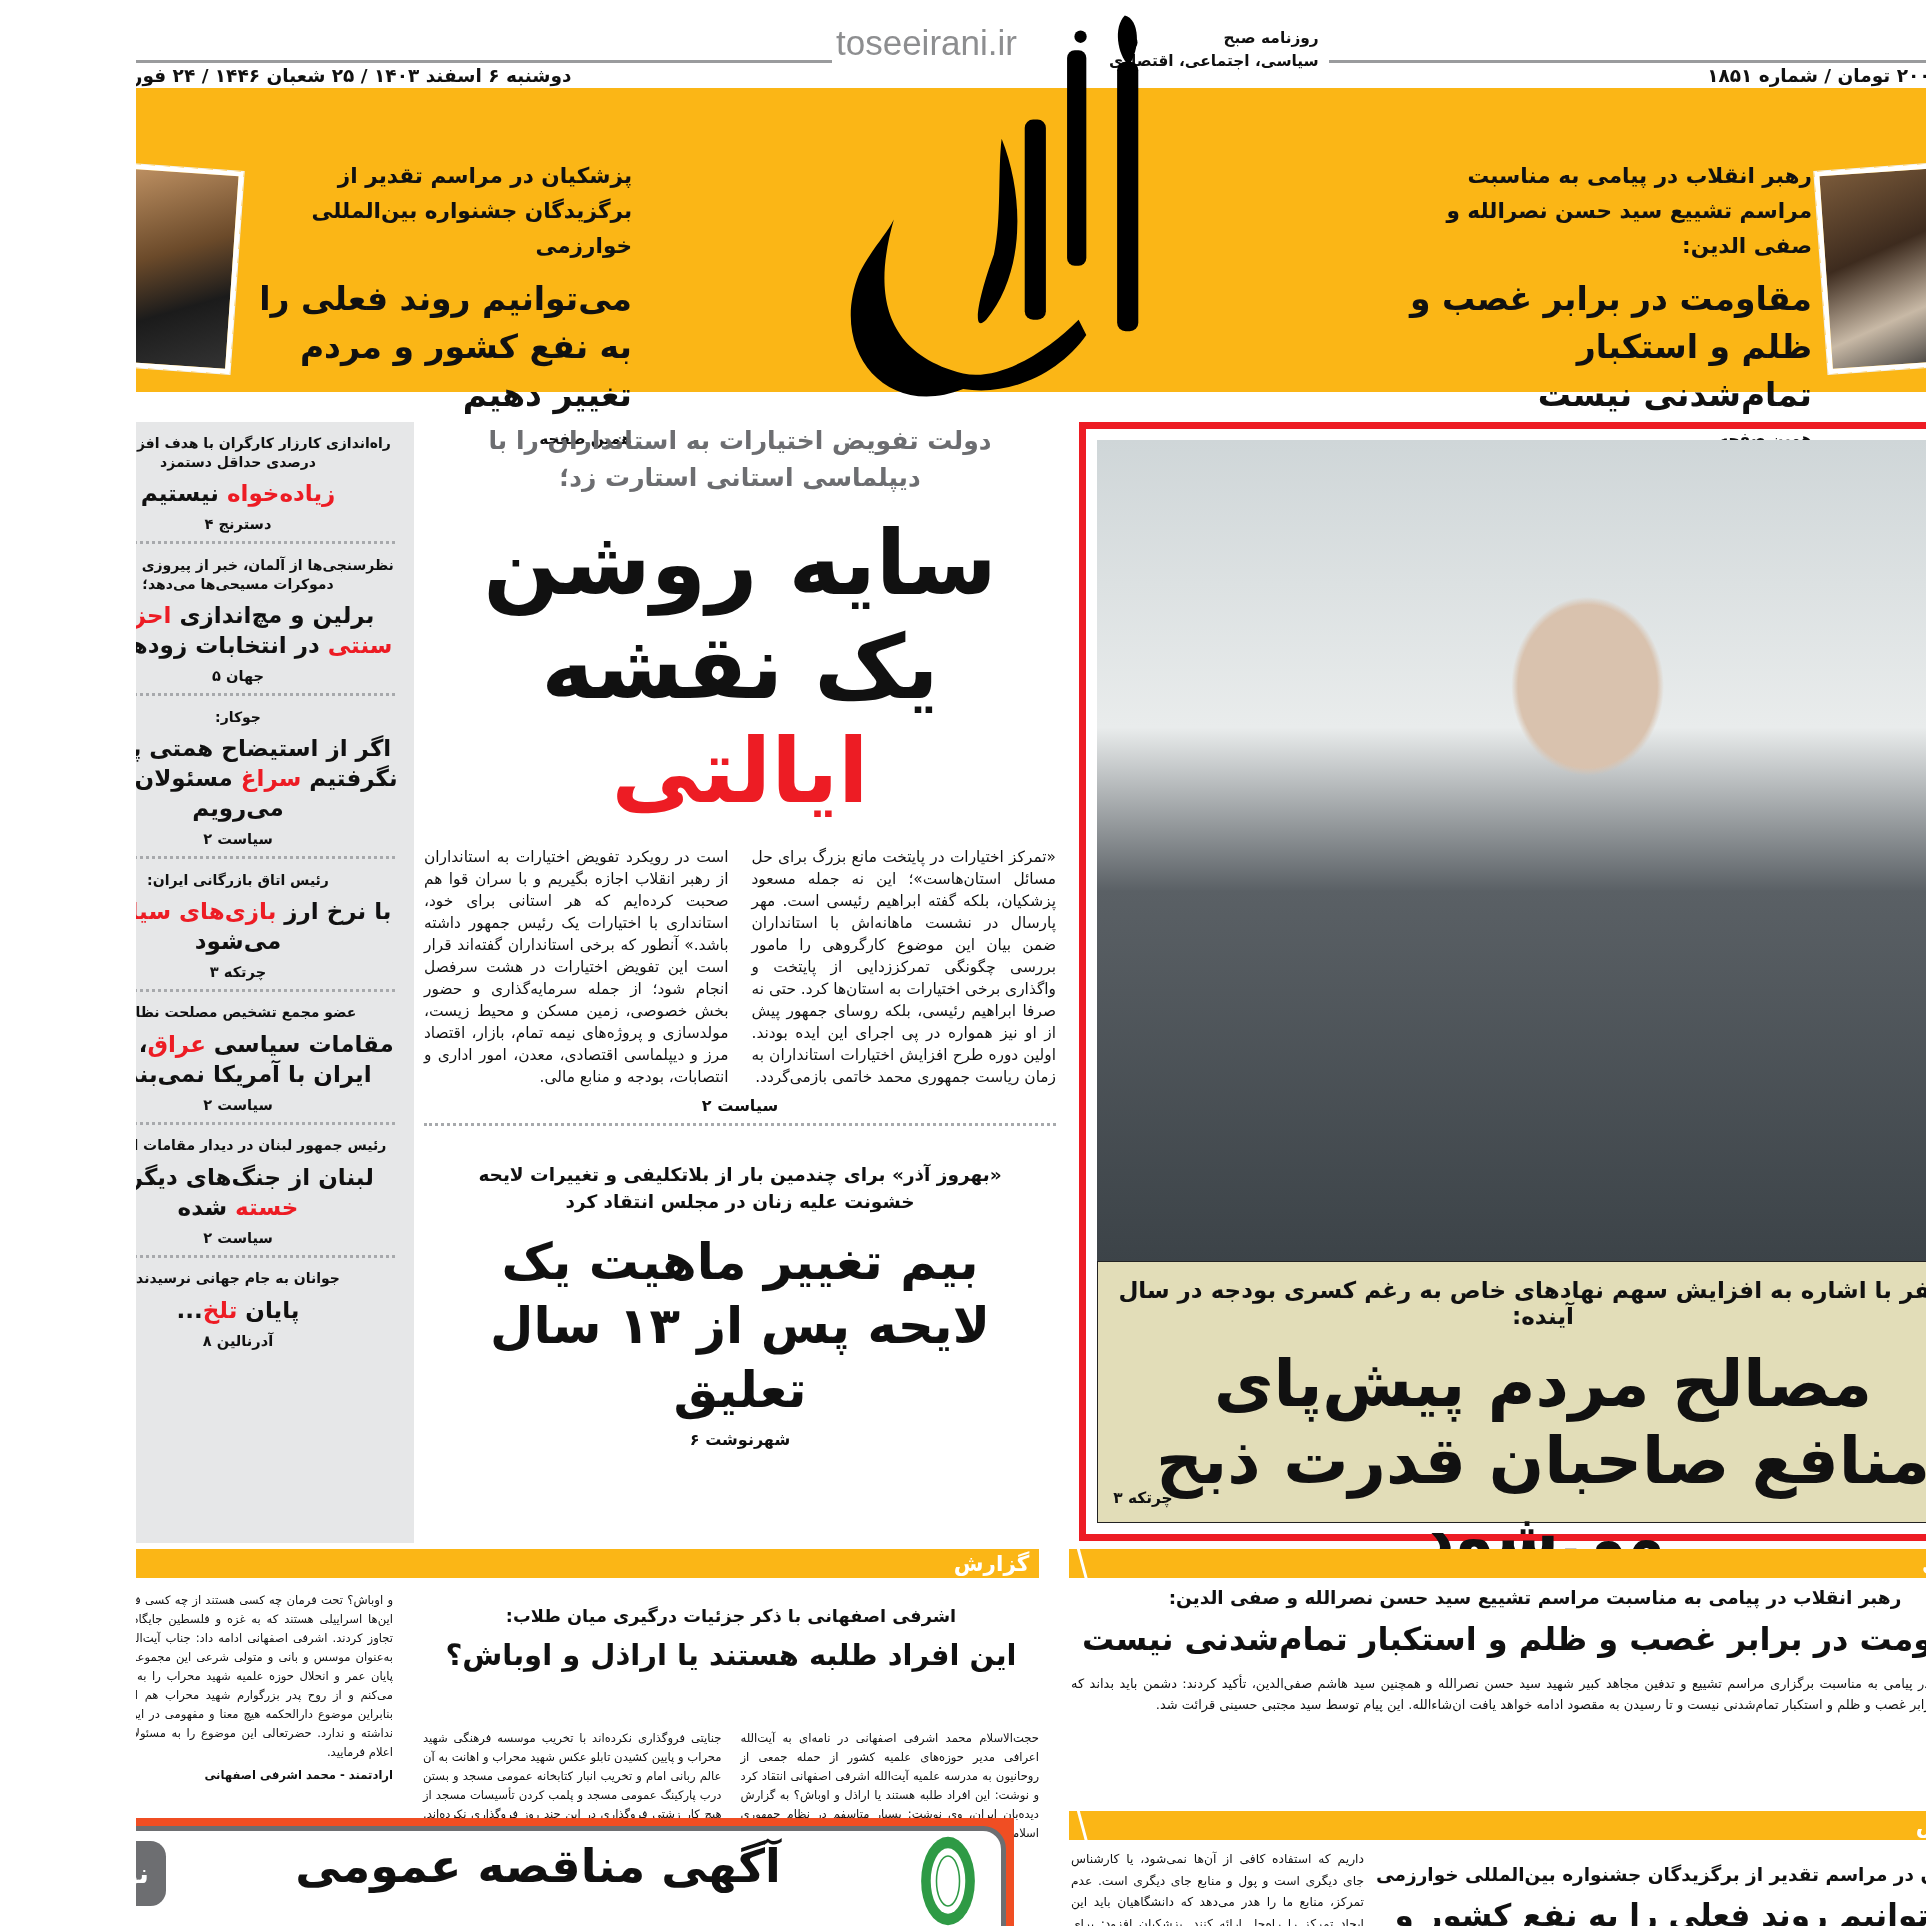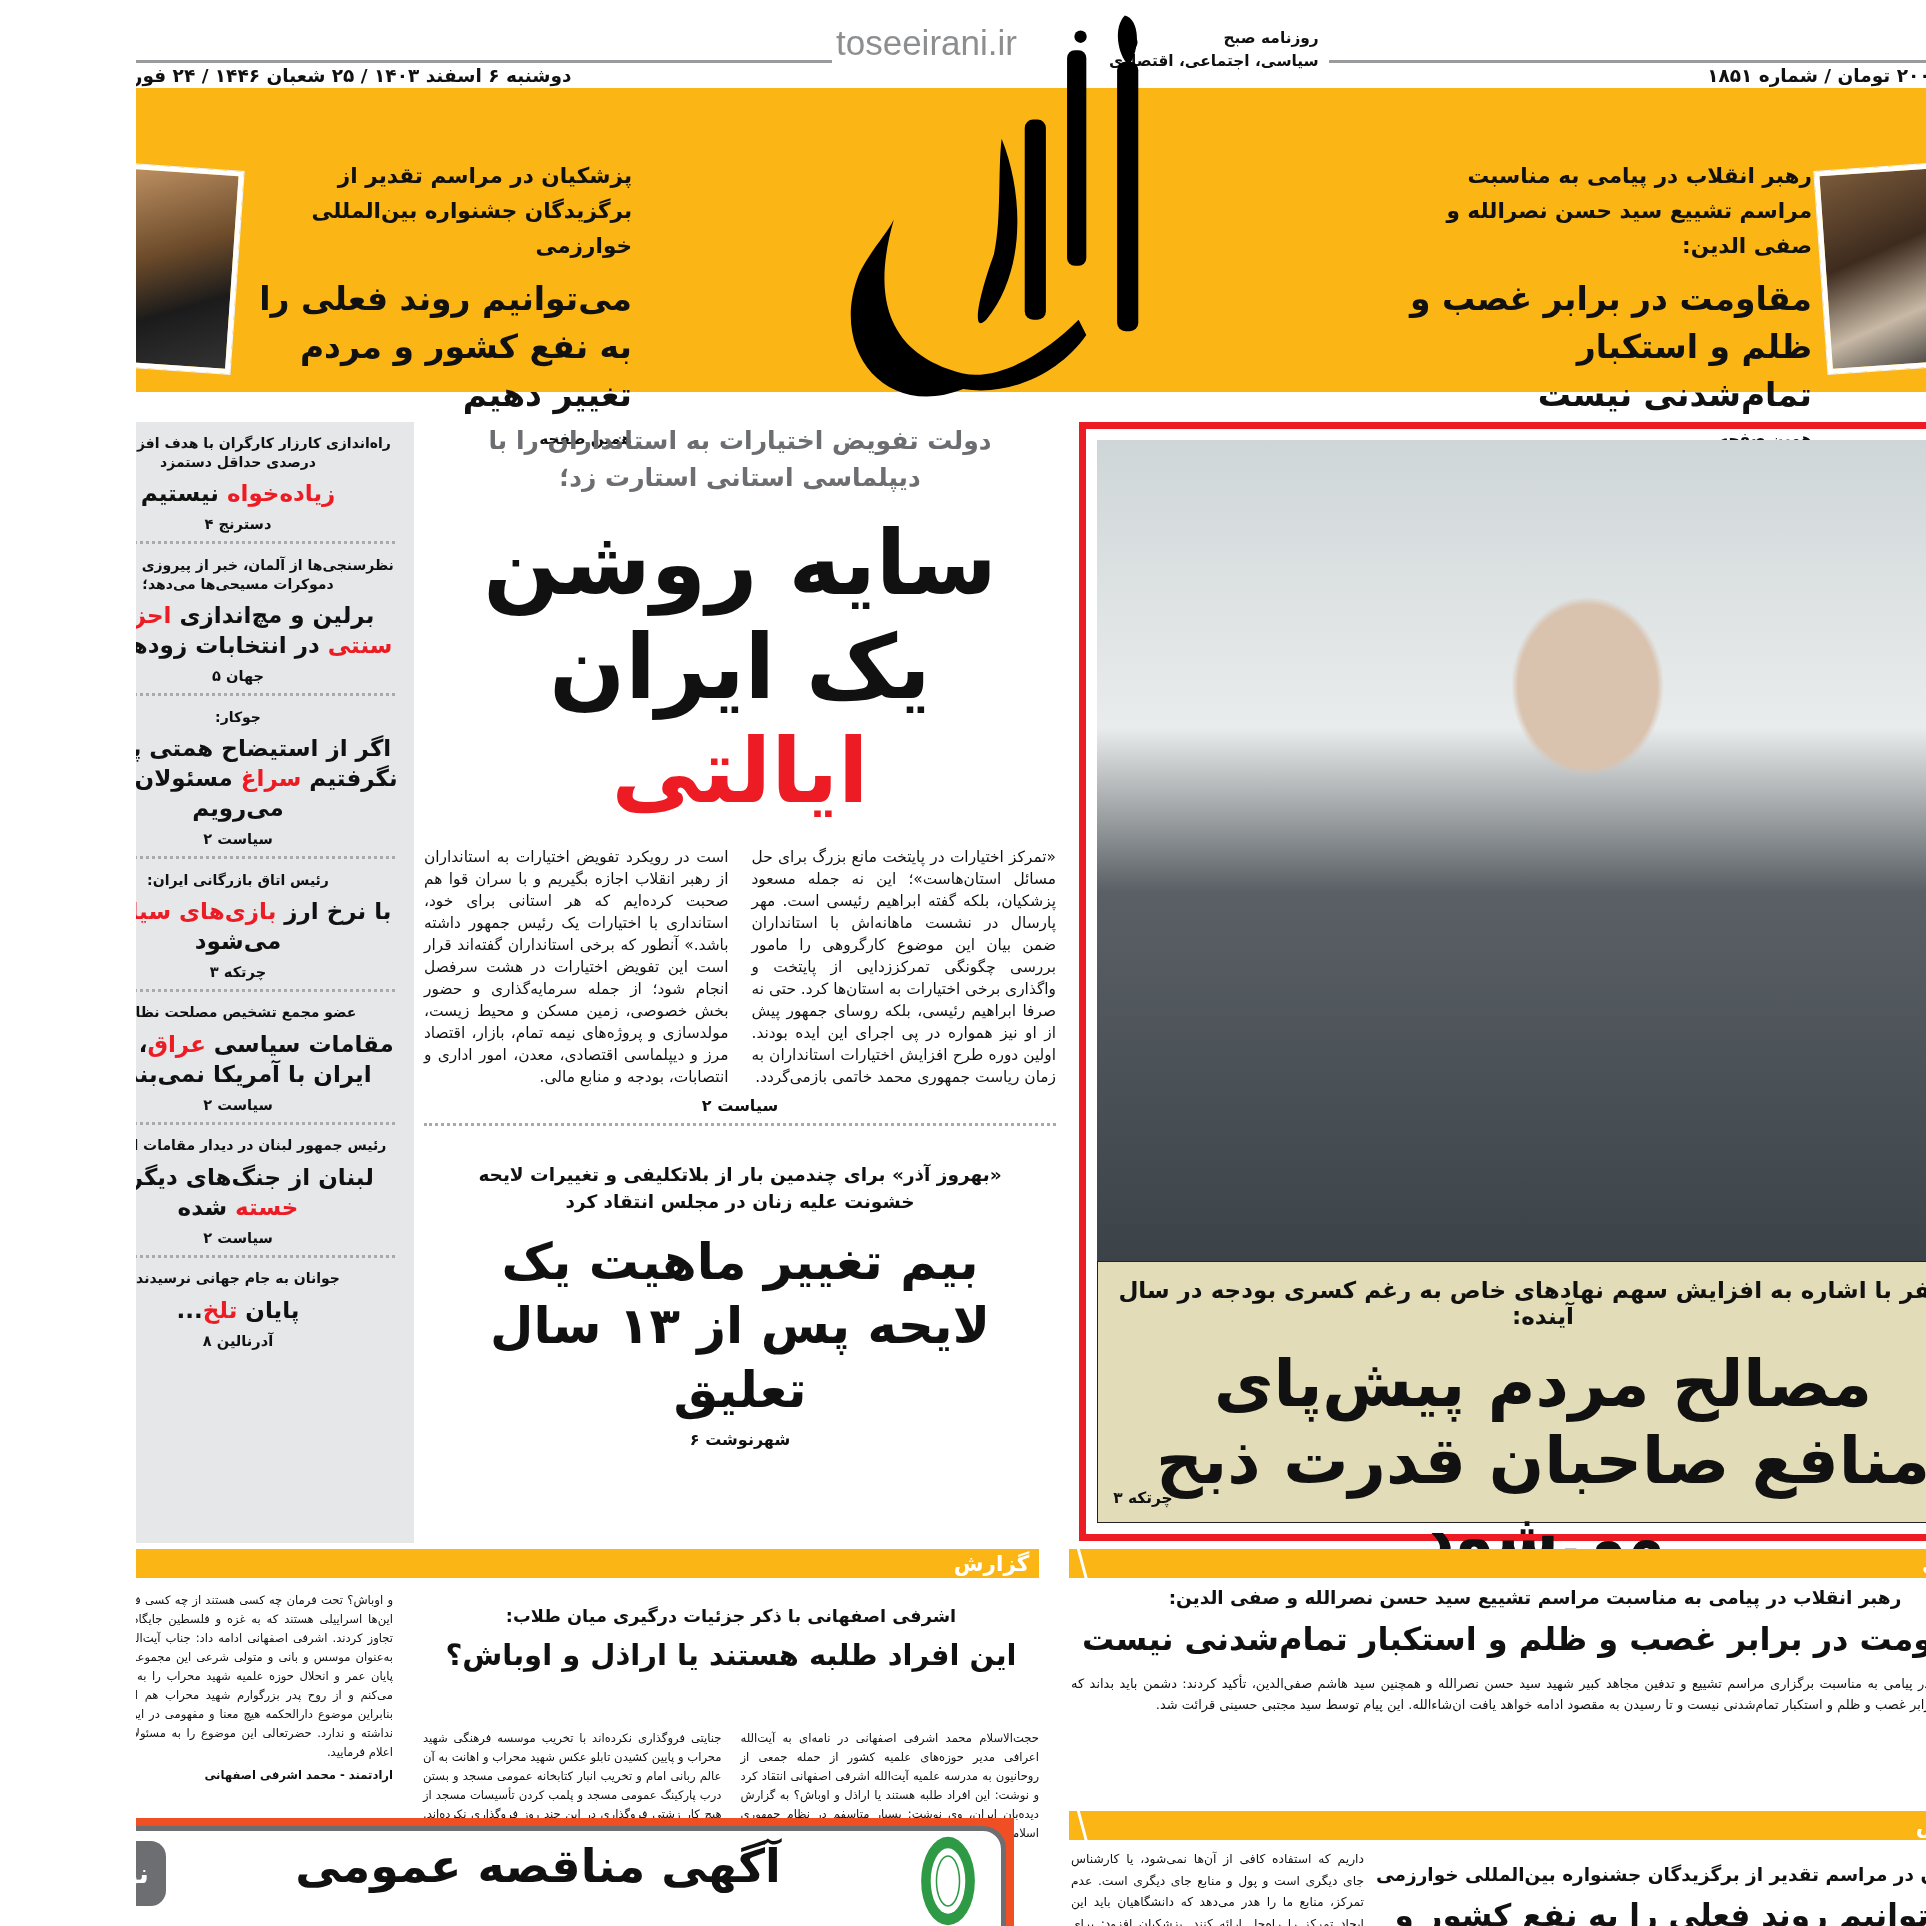--- a/index.html
+++ b/index.html
@@ -147,21 +147,21 @@
   <div class="dots"></div>
   <div class="sb-item">
     <div class="sb-kicker">جوانان به جام جهانی نرسیدند</div>
     <div class="sb-head"><span>پایان </span><span class="red">تلخ</span><span>...</span></div>
     <div class="sb-ref">آدرنالین ۸</div>
   </div>
 </div>
 
 <div class="center">
   <div class="c-kicker" style="padding:0 31px;">دولت تفویض اختیارات به استانداران را با دیپلماسی استانی استارت زد؛</div>
-  <div class="c-head"><span>سایه روشن یک ایران </span><span class="red">ایالتی</span></div>
+  <div class="c-head"><span>سایه روشن یک نقشه </span><span class="red">ایالتی</span></div>
   <div class="c-body">
     <div>«تمرکز اختیارات در پایتخت مانع بزرگ برای حل مسائل استان‌هاست»؛ این نه جمله مسعود پزشکیان، بلکه گفته ابراهیم رئیسی است. مهر پارسال در نشست ماهانه‌اش با استانداران ضمن بیان این موضوع کارگروهی را مامور بررسی چگونگی تمرکززدایی از پایتخت و واگذاری برخی اختیارات به استان‌ها کرد. حتی نه صرفا ابراهیم رئیسی، بلکه روسای جمهور پیش از او نیز همواره در پی اجرای این ایده بودند. اولین دوره طرح افزایش اختیارات استانداران به زمان ریاست جمهوری محمد خاتمی بازمی‌گردد.</div>
     <div>است در رویکرد تفویض اختیارات به استانداران از رهبر انقلاب اجازه بگیریم و با سران قوا هم صحبت کرده‌ایم که هر استانی برای خود، استانداری با اختیارات یک رئیس جمهور داشته باشد.» آنطور که برخی استانداران گفته‌اند قرار است این تفویض اختیارات در هشت سرفصل انجام شود؛ از جمله سرمایه‌گذاری و حضور بخش خصوصی، زمین مسکن و محیط زیست، مولدسازی و پروژه‌های نیمه تمام، بازار، اقتصاد مرز و دیپلماسی اقتصادی، معدن، امور اداری و انتصابات، بودجه و منابع مالی.</div>
   </div>
   <div class="c-ref">سیاست ۲</div>
   <div class="dots" style="margin:7.7px 0 35px;"></div>
   <div class="c2-kicker" style="padding:0 46px;">«بهروز آذر» برای چندمین بار از بلاتکلیفی و تغییرات لایحه خشونت علیه زنان در مجلس انتقاد کرد</div>
   <div class="c2-head" style="padding:0 58px;">بیم تغییر ماهیت یک لایحه پس از ۱۳ سال تعلیق</div>
   <div class="c-ref">شهرنوشت ۶</div>
 </div>

